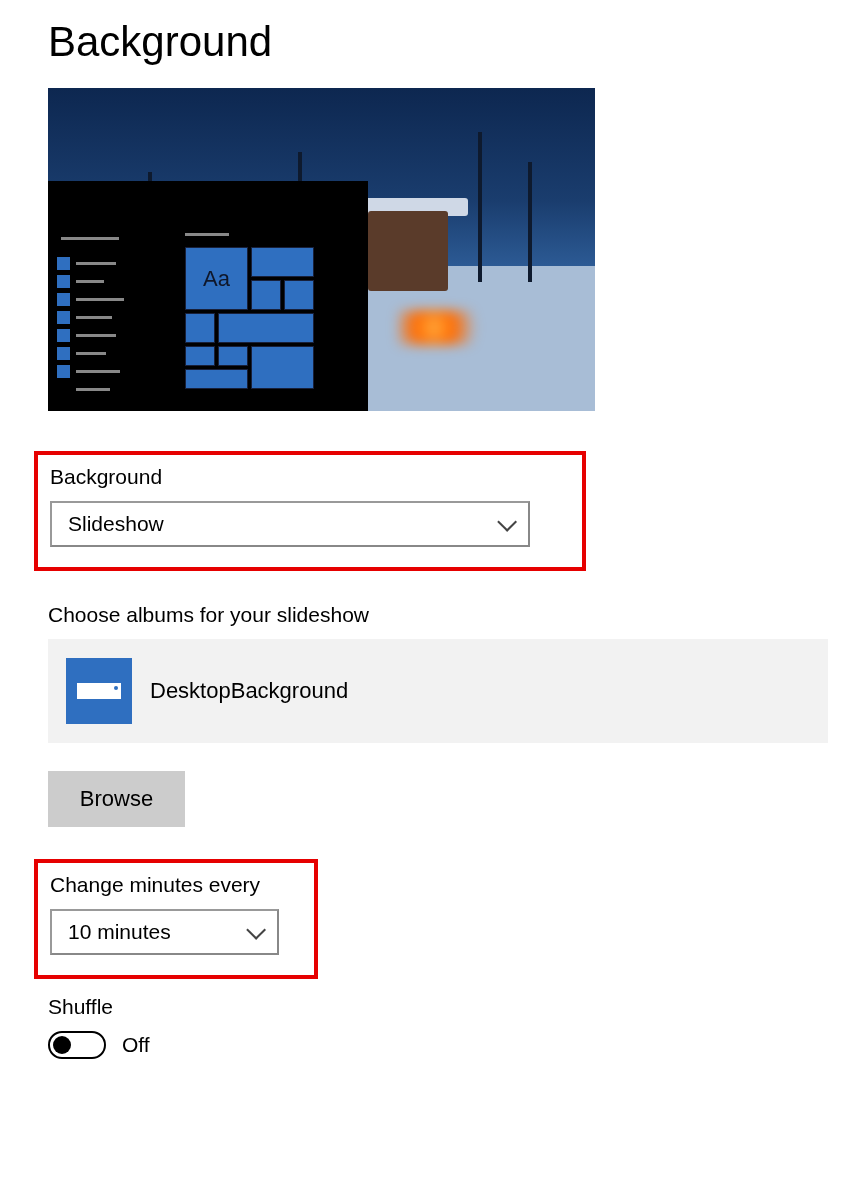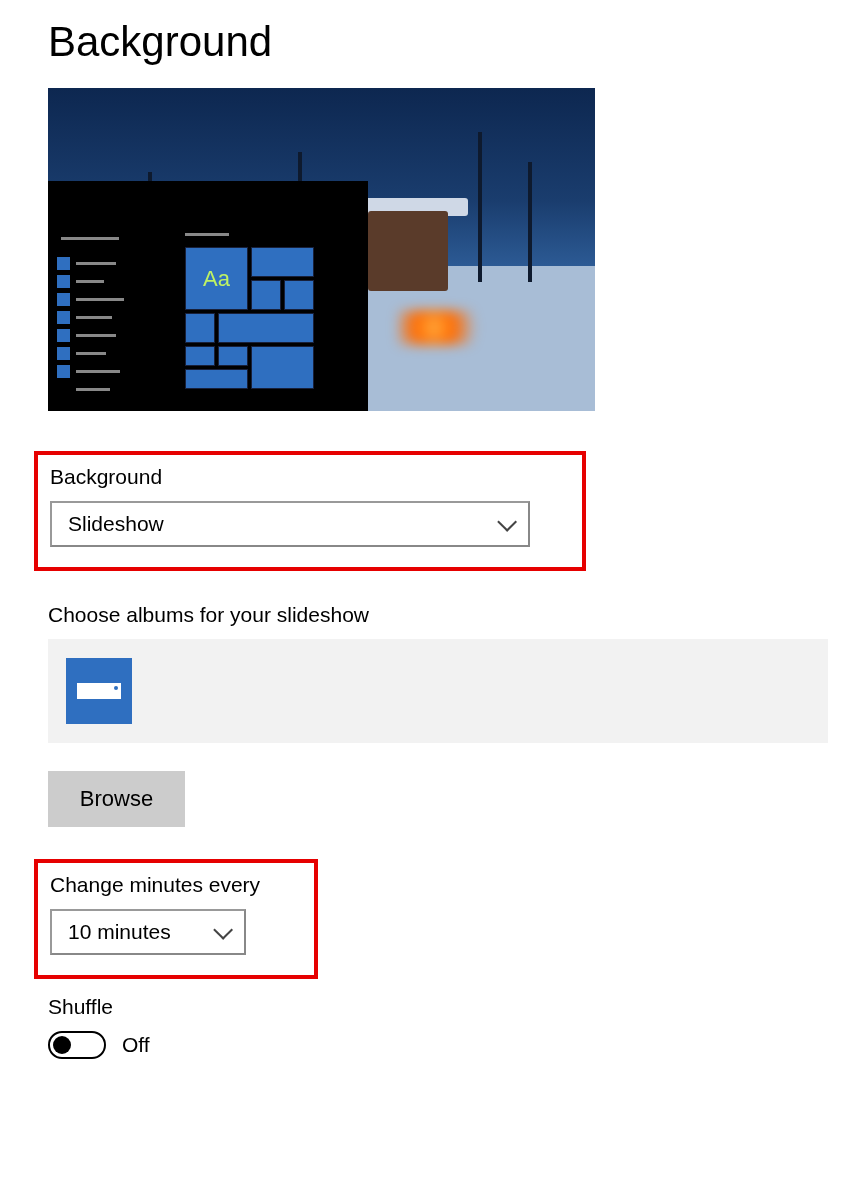--- a/index.html
+++ b/index.html
@@ -79,21 +79,21 @@
       position: absolute; left: 128px; top: 30px;
       display: grid;
       grid-template-columns: repeat(4, 30px);
       grid-template-rows: repeat(3, 30px) 20px 20px;
       gap: 3px;
     }
     .preview .tiles .hdr2 {
       position: absolute; top:-14px; left:0; width:44px; height:3px; background:#888;
     }
     .preview .tile { background:#2f6fc0; border:1px solid #18203a; }
-    .preview .tile.big { grid-column: 1 / span 2; grid-row: 1 / span 2; display:flex; align-items:center; justify-content:center; font-size:22px; color:#bef264; }
+    .preview .tile.big { grid-column: 1 / span 2; grid-row: 1 / span 2; display:flex; align-items:center; justify-content:center; font-size:22px; color:#0f172a; }
     .preview .tile.wide { grid-column: 3 / span 2; grid-row: 1 / span 1; }
     .preview .tile.b2 { grid-column:3; grid-row:2;} 
     .preview .tile.b3 { grid-column:4; grid-row:2;}
     .preview .tile.b4 { grid-column:1 / span 1; grid-row:3;}
     .preview .tile.b5 { grid-column:2 / span 3; grid-row:3;}
     .preview .tile.s1 { grid-column:1; grid-row:4;}
     .preview .tile.s2 { grid-column:2; grid-row:4;}
     .preview .tile.s3 { grid-column:3 / span 2; grid-row:4 / span 2;}
     .preview .tile.s4 { grid-column:1 / span 2; grid-row:5;}
 
@@ -120,21 +120,21 @@
       border-top-color:#999; border-left-color:#999;
       height: 46px;
       display: flex;
       align-items: center;
       justify-content: space-between;
       padding: 0 16px;
       font-size: 21px;
       background: #fff;
       cursor: pointer;
     }
-    .dropdown.small { width: 196px; }
+    .dropdown.small { width: 229px; }
     .dropdown.full { width: 480px; }
     .chevron {
       width: 14px; height: 14px;
       border-right: 2px solid #444;
       border-bottom: 2px solid #444;
       transform: rotate(45deg) translateY(-3px);
     }
     .album-row {
       background: #f2f2f2;
       width: 780px;
@@ -260,20 +260,21 @@
     </div>
   </div>
 </div>
 
 <div class="section" style="margin-top:32px">
   <div class="label">Choose albums for your slideshow</div>
   <div class="album-row">
     <div class="album-icon">
       <div class="album-icon-inner"></div>
     </div>
+    <div class="album-name">DesktopBackground</div>
   </div>
   <button class="browse-btn">Browse</button>
 </div>
 
 <div class="section" style="margin-top:32px">
   <div class="group small highlight">
     <div class="label">Change minutes every</div>
     <div class="dropdown small">
       <span>10 minutes</span>
       <span class="chevron"></span>

